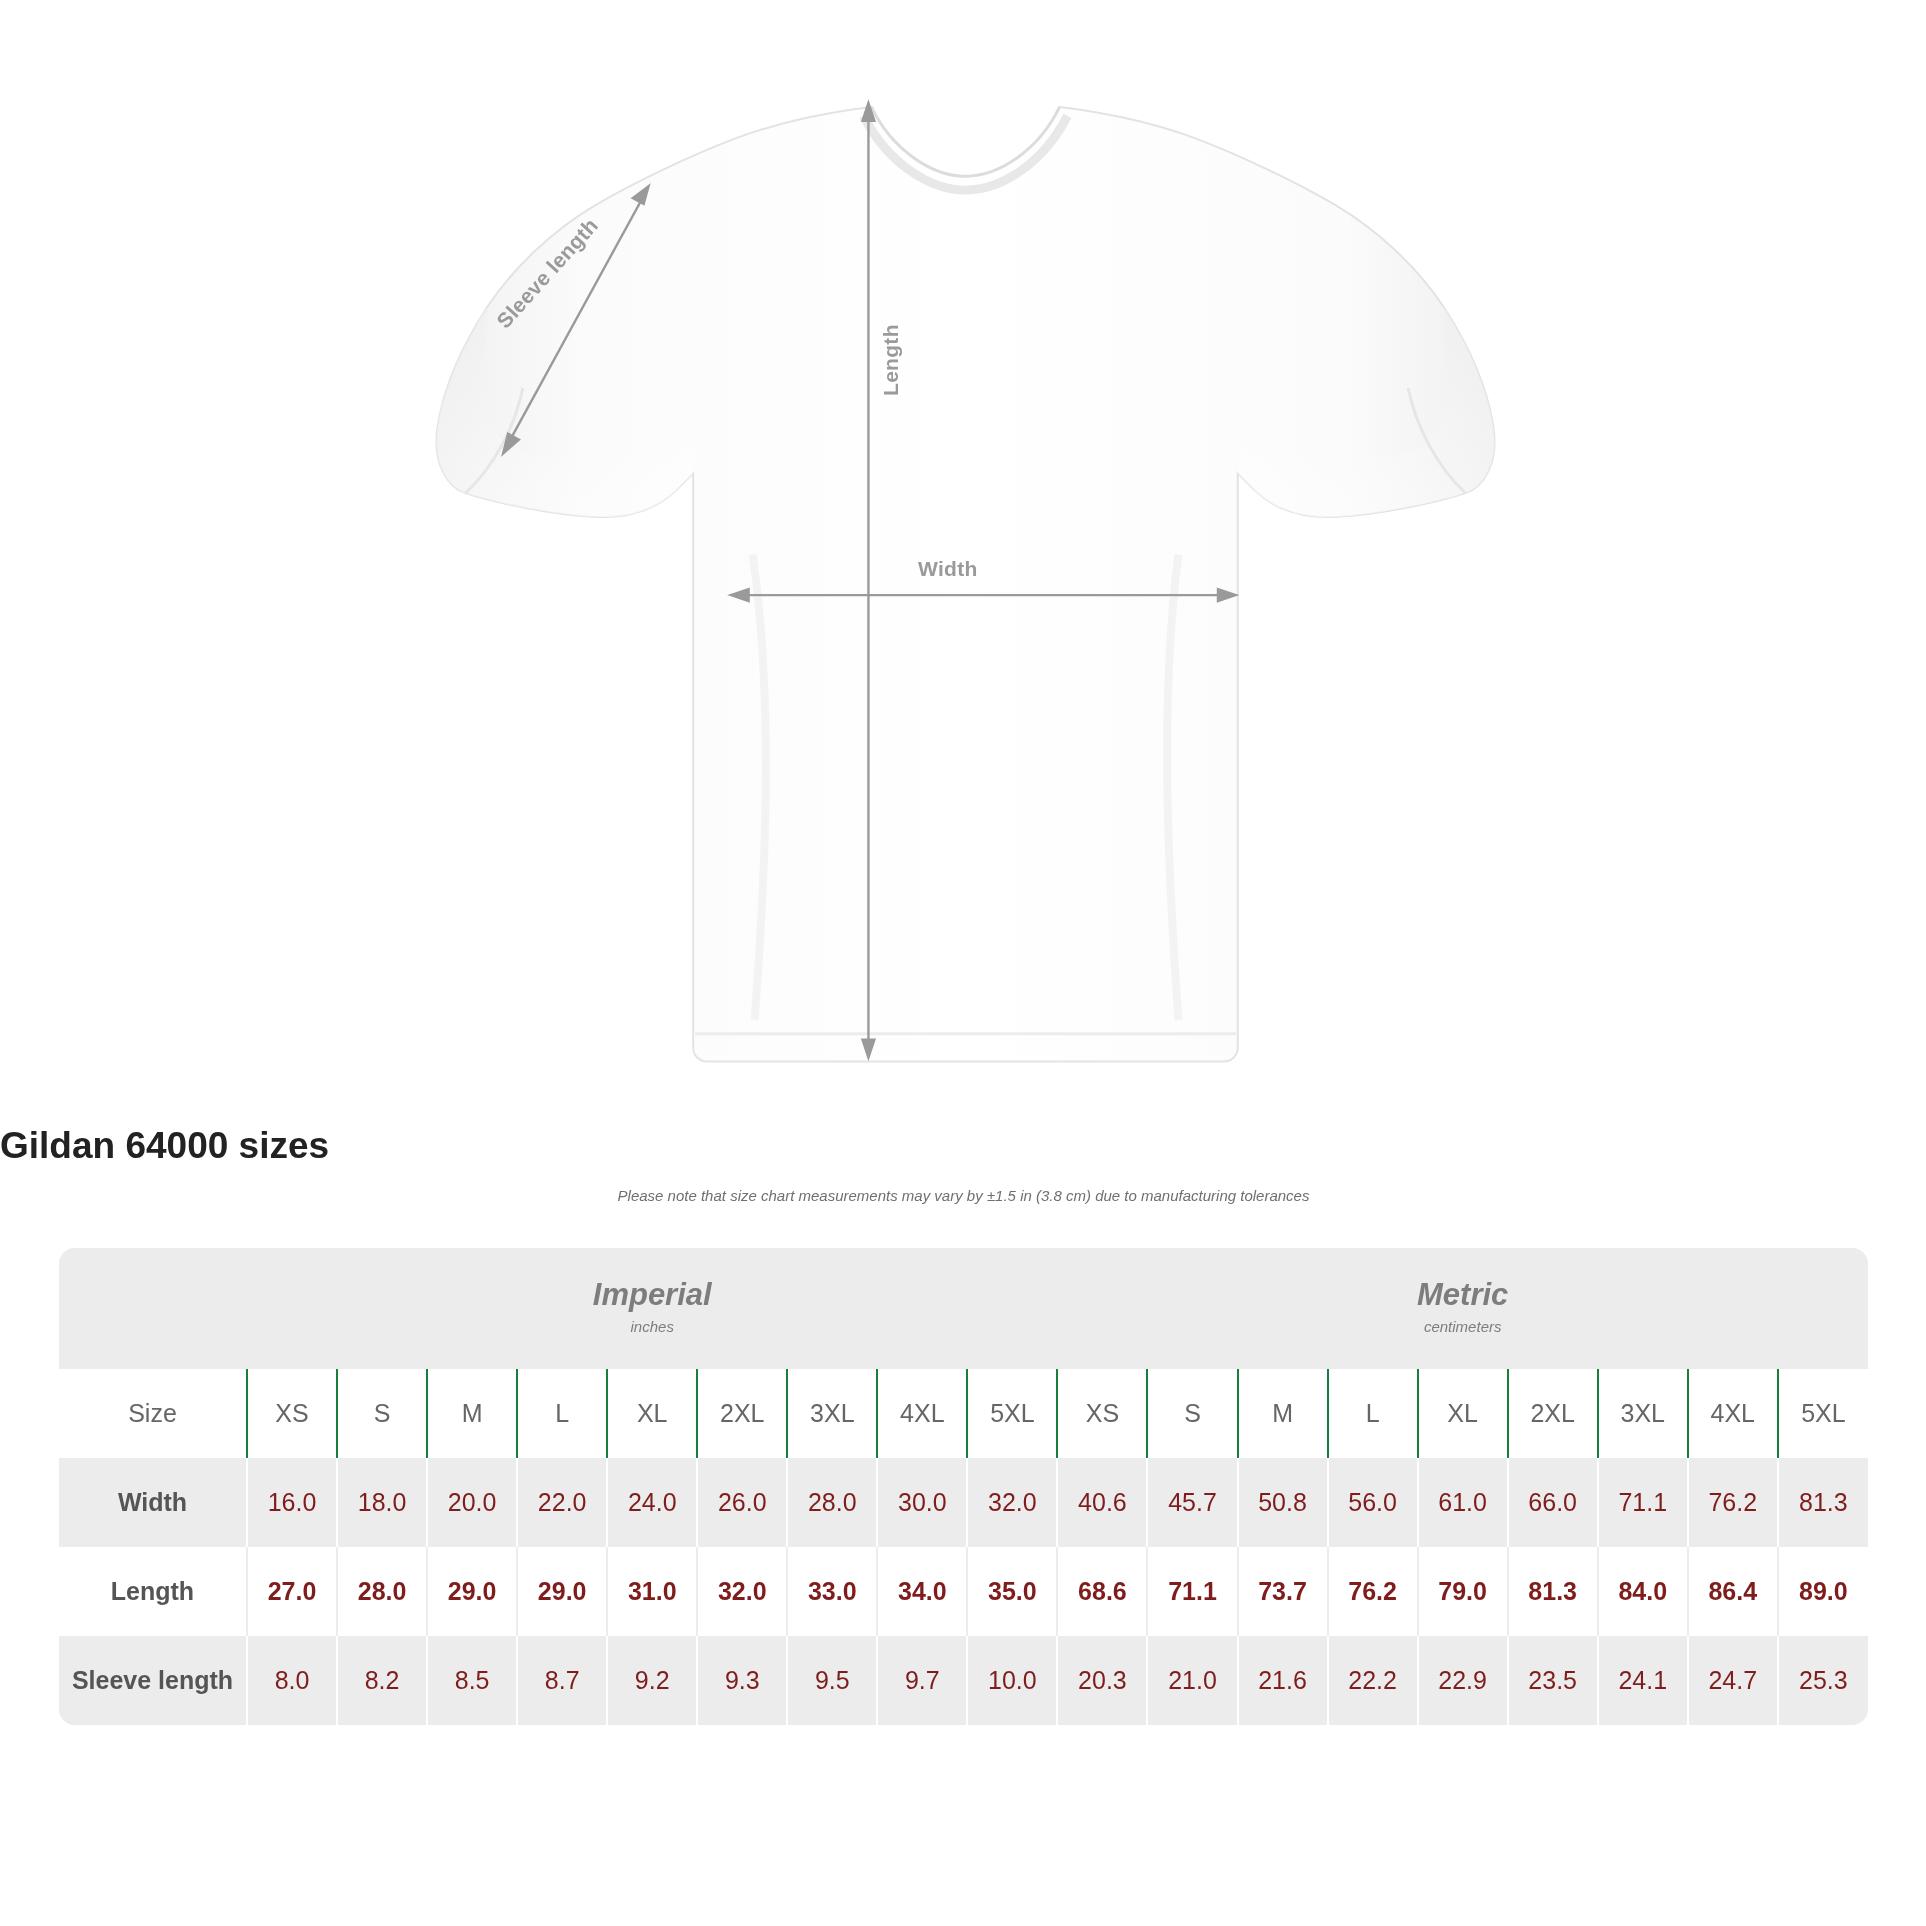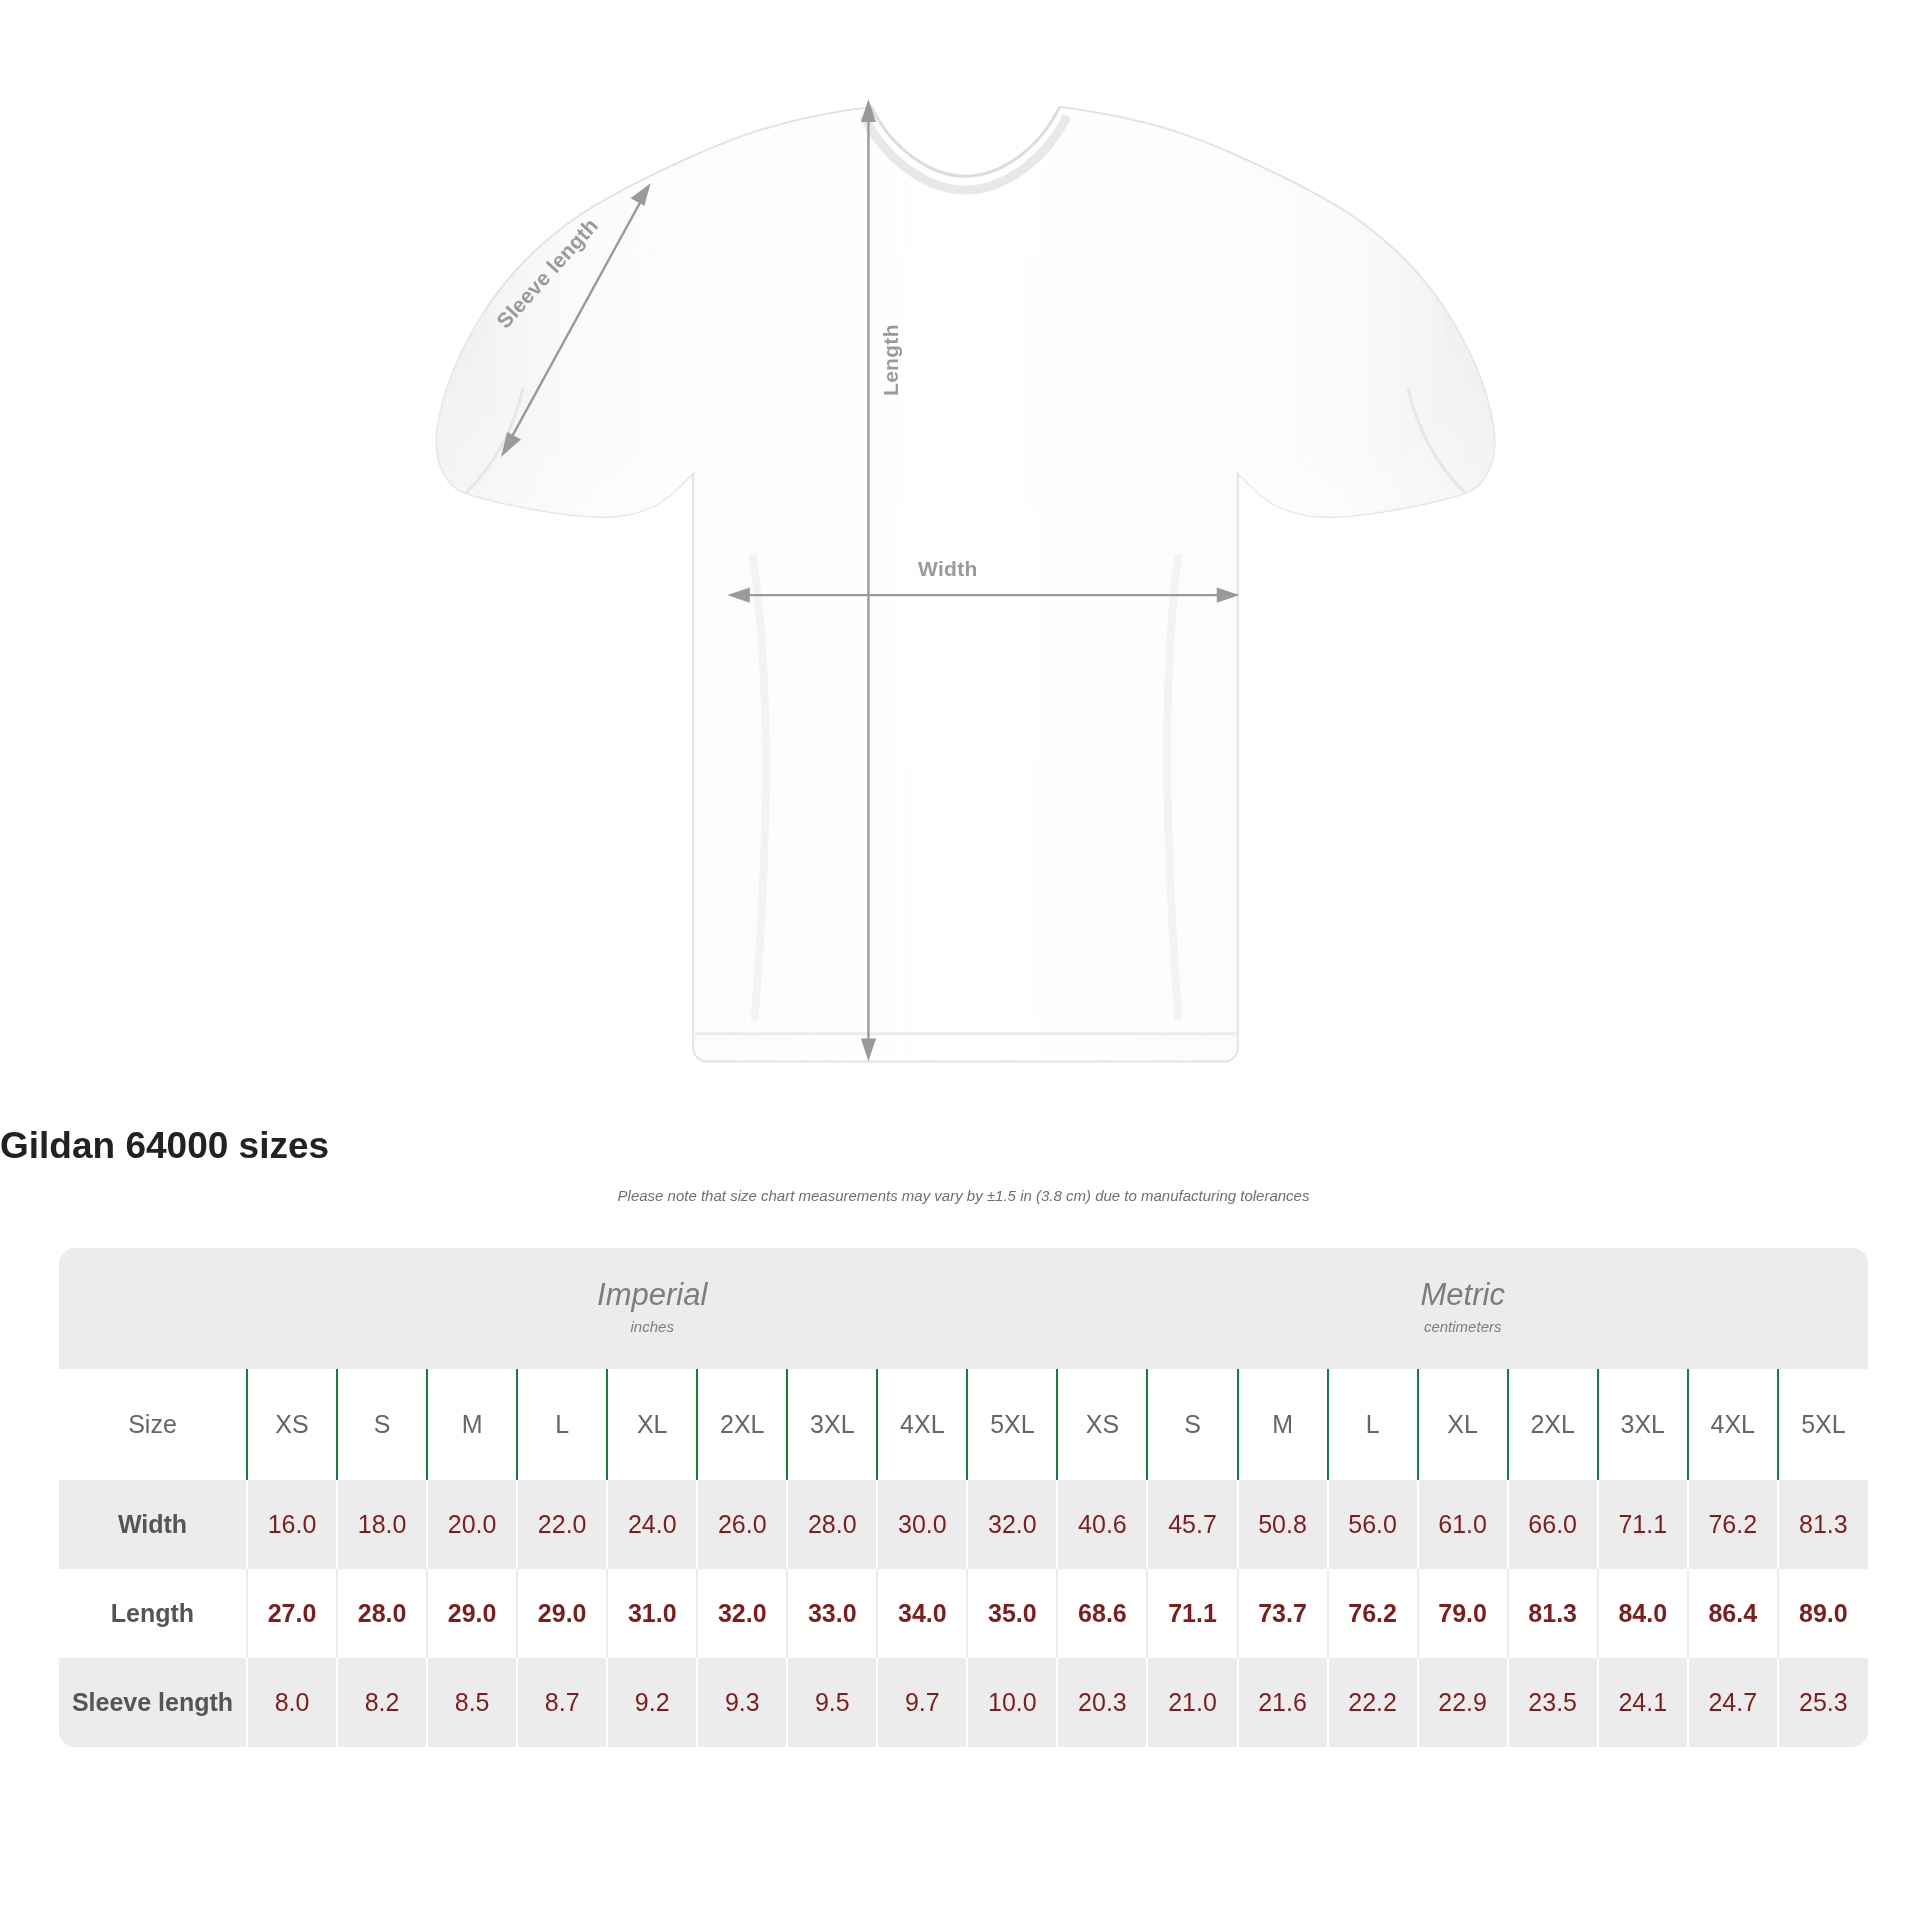--- a/index.html
+++ b/index.html
@@ -92,37 +92,37 @@
     font-weight: normal;
   }
   
   .sys-row td {
     background: #ececec;
     padding: 28px 0 30px 0;
   }
   .sys-name {
     font-size: 31px;
     font-style: italic;
-    font-weight: normal;
+    font-weight: bold;
     color: #7d7d7d;
     line-height: 1.25;
   }
   .sys-unit {
     font-size: 15px;
     font-style: italic;
     color: #7d7d7d;
     line-height: 1.6;
   }
 
   .head-row td {
     background: #ffffff;
     color: #666666;
     font-weight: bold;
     font-size: 25px;
-    padding: 41px 0;
+    padding: 30px 0;
   }
   .head-row td.rowlabel {
     font-size: 25px;
   }
 
   .data-row td {
     font-size: 25px;
     color: #7f1d1d;
     padding: 30px 0;
   }

